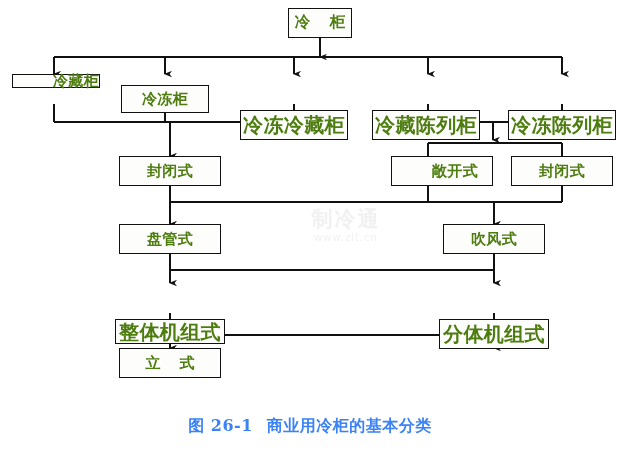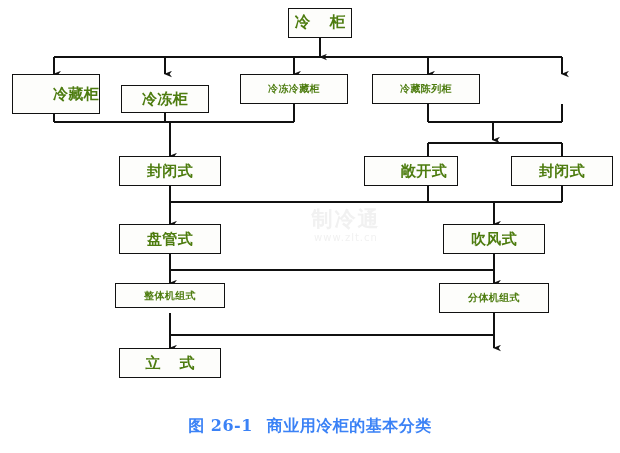--- a/index.html
+++ b/index.html
@@ -42,21 +42,21 @@
     font-family: "DejaVu Sans", "Liberation Sans", sans-serif;
     letter-spacing: 0.4px;
     line-height: 1;
     white-space: nowrap;
   }
   .node-box .label {
     display: block;
   }
   .sz-18 { font-size: 15.5px; }
   .sz-17 { font-size: 15px; }
-  .sz-16 { font-size: 10px; }
+  .sz-16 { font-size: 20px; margin-top: 36px; }
   .wide-space { letter-spacing: 7px; text-indent: 7px; }
 
   #caption {
     position: absolute;
     left: 0;
     top: 416px;
     width: 620px;
     text-align: center;
     font-family: "DejaVu Serif", "Liberation Serif", serif;
     font-weight: bold;
@@ -149,37 +149,40 @@
 
   <div id="watermark">
     <span class="wm-main">制冷通</span>
     <span class="wm-sub">www.zlt.cn</span>
   </div>
 
   <div class="node-box sz-18" style="left:288px; top:8px; width:64px; height:30px;">
     <span class="label wide-space">冷 柜</span>
   </div>
 
-  <div class="node-box sz-17" style="left:12px; top:74px; width:88px; height:40px;padding-left:40px;">
+  <div class="node-box sz-17" style="left:12px; top:74px; width:88px; height:14px;padding-left:40px;">
     <span class="label">冷藏柜</span>
   </div>
   <div class="node-box sz-17" style="left:121px; top:74px; width:88px; height:28px;margin-top:11px;">
     <span class="label">冷冻柜</span>
   </div>
   <div class="node-box sz-16" style="left:240px; top:74px; width:108px; height:30px;">
     <span class="label">冷冻冷藏柜</span>
   </div>
   <div class="node-box sz-16" style="left:372px; top:74px; width:108px; height:30px;">
     <span class="label">冷藏陈列柜</span>
   </div>
+  <div class="node-box sz-16" style="left:508px; top:74px; width:108px; height:30px;">
+    <span class="label">冷冻陈列柜</span>
+  </div>
 
   <div class="node-box sz-17" style="left:119px; top:156px; width:102px; height:30px;">
     <span class="label">封闭式</span>
   </div>
-  <div class="node-box sz-17" style="left:364px; top:156px; width:94px; height:30px;padding-left:26px;">
+  <div class="node-box sz-17" style="left:391px; top:156px; width:102px; height:30px;padding-left:26px;">
     <span class="label">敞开式</span>
   </div>
   <div class="node-box sz-17" style="left:511px; top:156px; width:102px; height:30px;">
     <span class="label">封闭式</span>
   </div>
 
   <div class="node-box sz-17" style="left:119px; top:224px; width:102px; height:30px;">
     <span class="label">盘管式</span>
   </div>
   <div class="node-box sz-17" style="left:443px; top:224px; width:102px; height:30px;">

